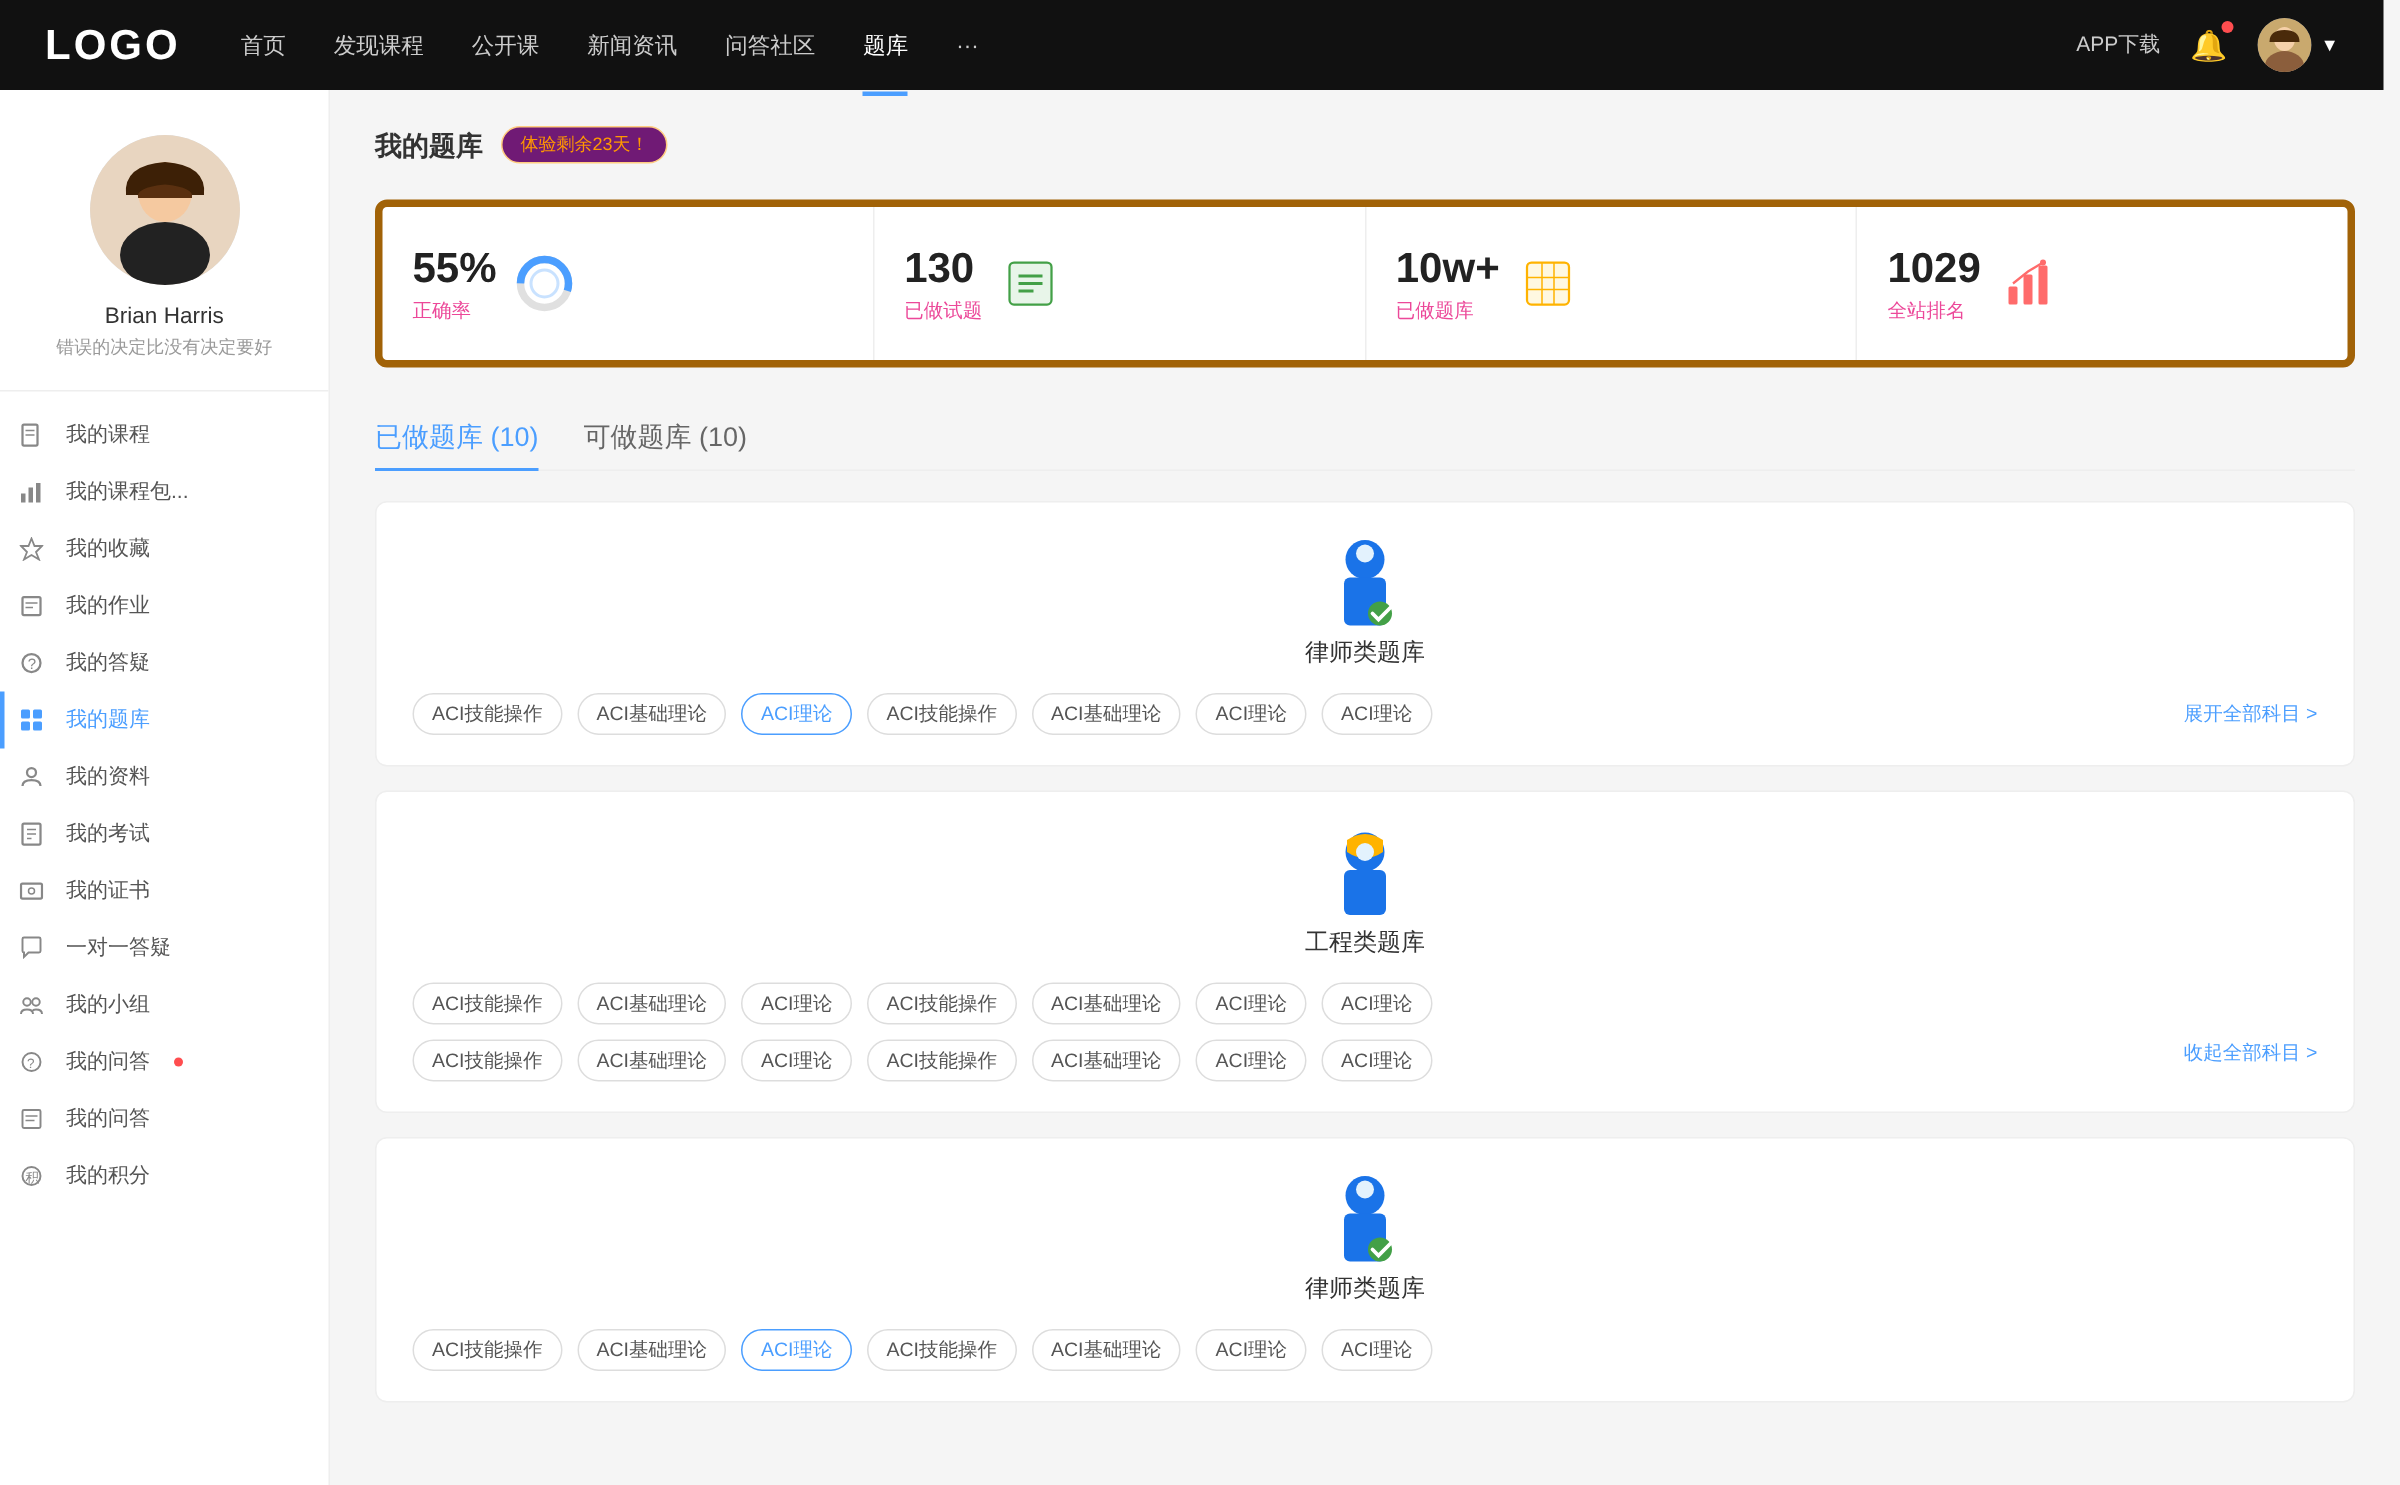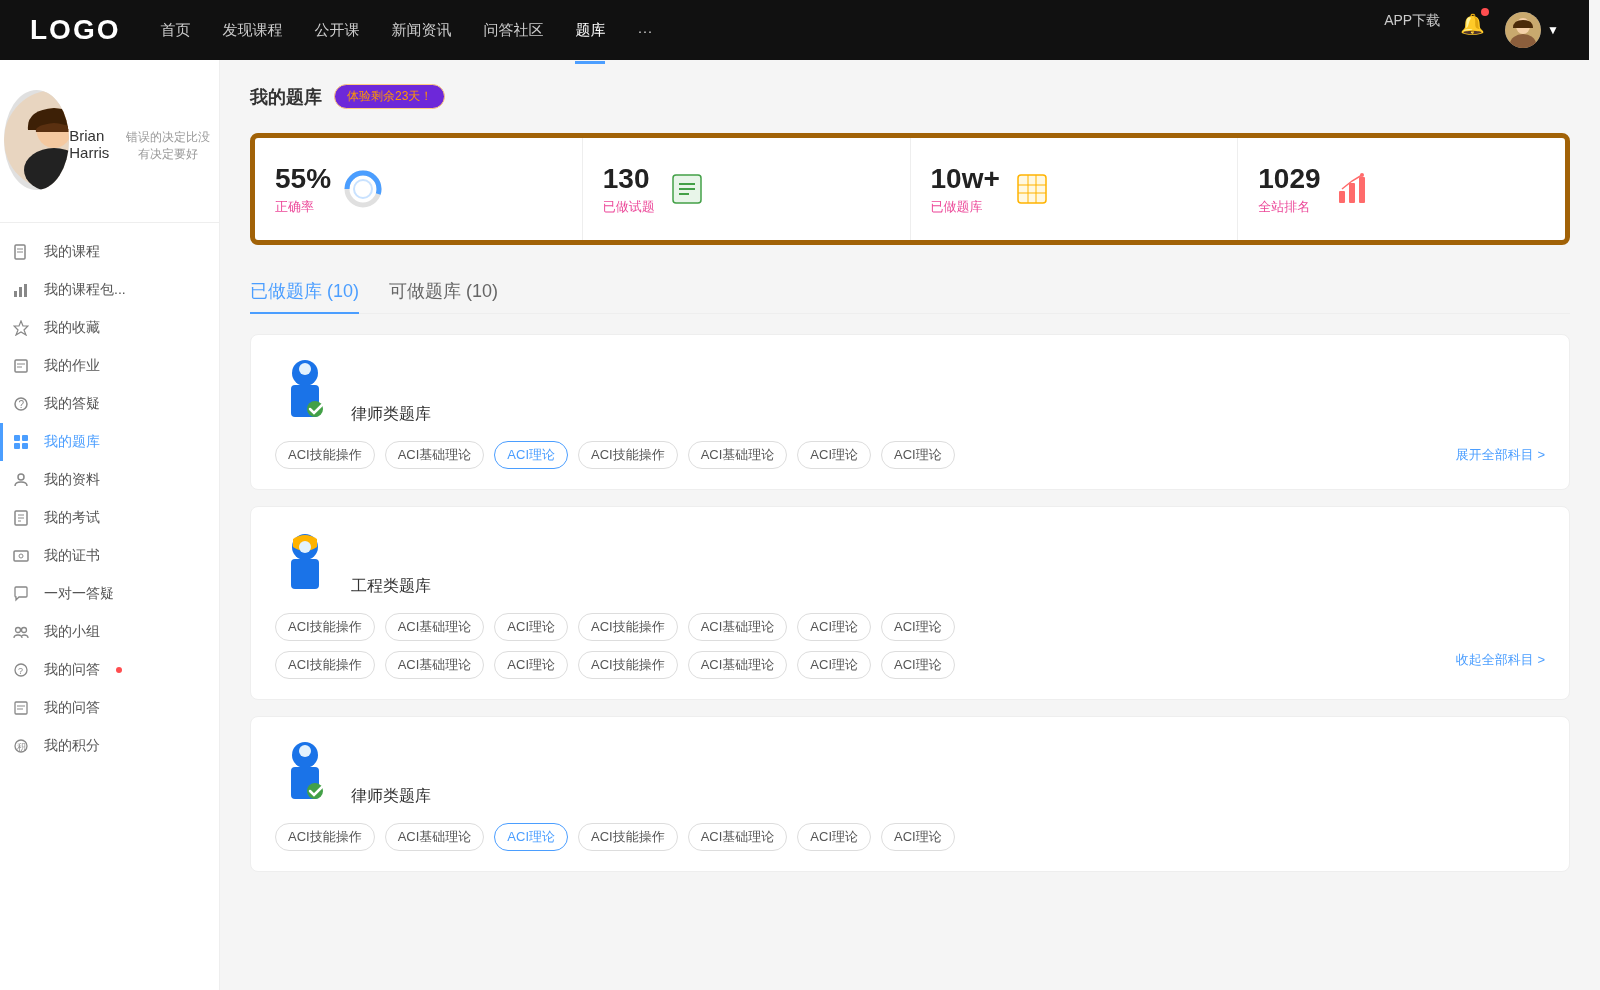--- a/index.html
+++ b/index.html
@@ -45,20 +45,21 @@
       position: absolute;
       bottom: -20px;
       left: 50%;
       transform: translateX(-50%);
       width: 100%;
       height: 3px;
       background: #4b9eff;
     }
     .navbar-right {
       display: flex;
+      align-items: center;
       gap: 20px;
       color: #fff;
     }
     .app-download {
       font-size: 14px;
       color: #ccc;
       cursor: pointer;
     }
     .bell-icon {
       font-size: 20px;
@@ -102,20 +103,21 @@
     
     .sidebar {
       width: 220px;
       background: #fff;
       border-right: 1px solid #eee;
       flex-shrink: 0;
       padding-top: 30px;
     }
     .sidebar-profile {
       display: flex;
+      flex-direction: column;
       align-items: center;
       padding: 0 4px 20px;
       border-bottom: 1px solid #eee;
     }
     .profile-avatar {
       width: 100px;
       height: 100px;
       border-radius: 50%;
       background: #e0e0e0;
       overflow: hidden;
@@ -189,21 +191,21 @@
       align-items: center;
       gap: 12px;
       margin-bottom: 24px;
     }
     .page-title {
       font-size: 18px;
       font-weight: 600;
       color: #333;
     }
     .trial-badge {
-      background: #6d28d9;
+      background: #701a75;
       color: #ff9800;
       border: 1px solid #ffcc80;
       border-radius: 20px;
       padding: 3px 12px;
       font-size: 12px;
     }
 
     
     .stats-row {
       display: flex;
@@ -274,23 +276,23 @@
     
     .bank-card {
       background: #fff;
       border-radius: 8px;
       border: 1px solid #eee;
       margin-bottom: 16px;
       padding: 20px 24px;
     }
     .bank-card-header {
       display: flex;
-      align-items: flex-end;
-      gap: 16px;
+      align-items: center;
       margin-bottom: 16px;
+      flex-direction: column;
     }
     .bank-icon {
       width: 60px;
       height: 70px;
       display: flex;
       align-items: center;
       justify-content: center;
       flex-shrink: 0;
     }
     .bank-name {

